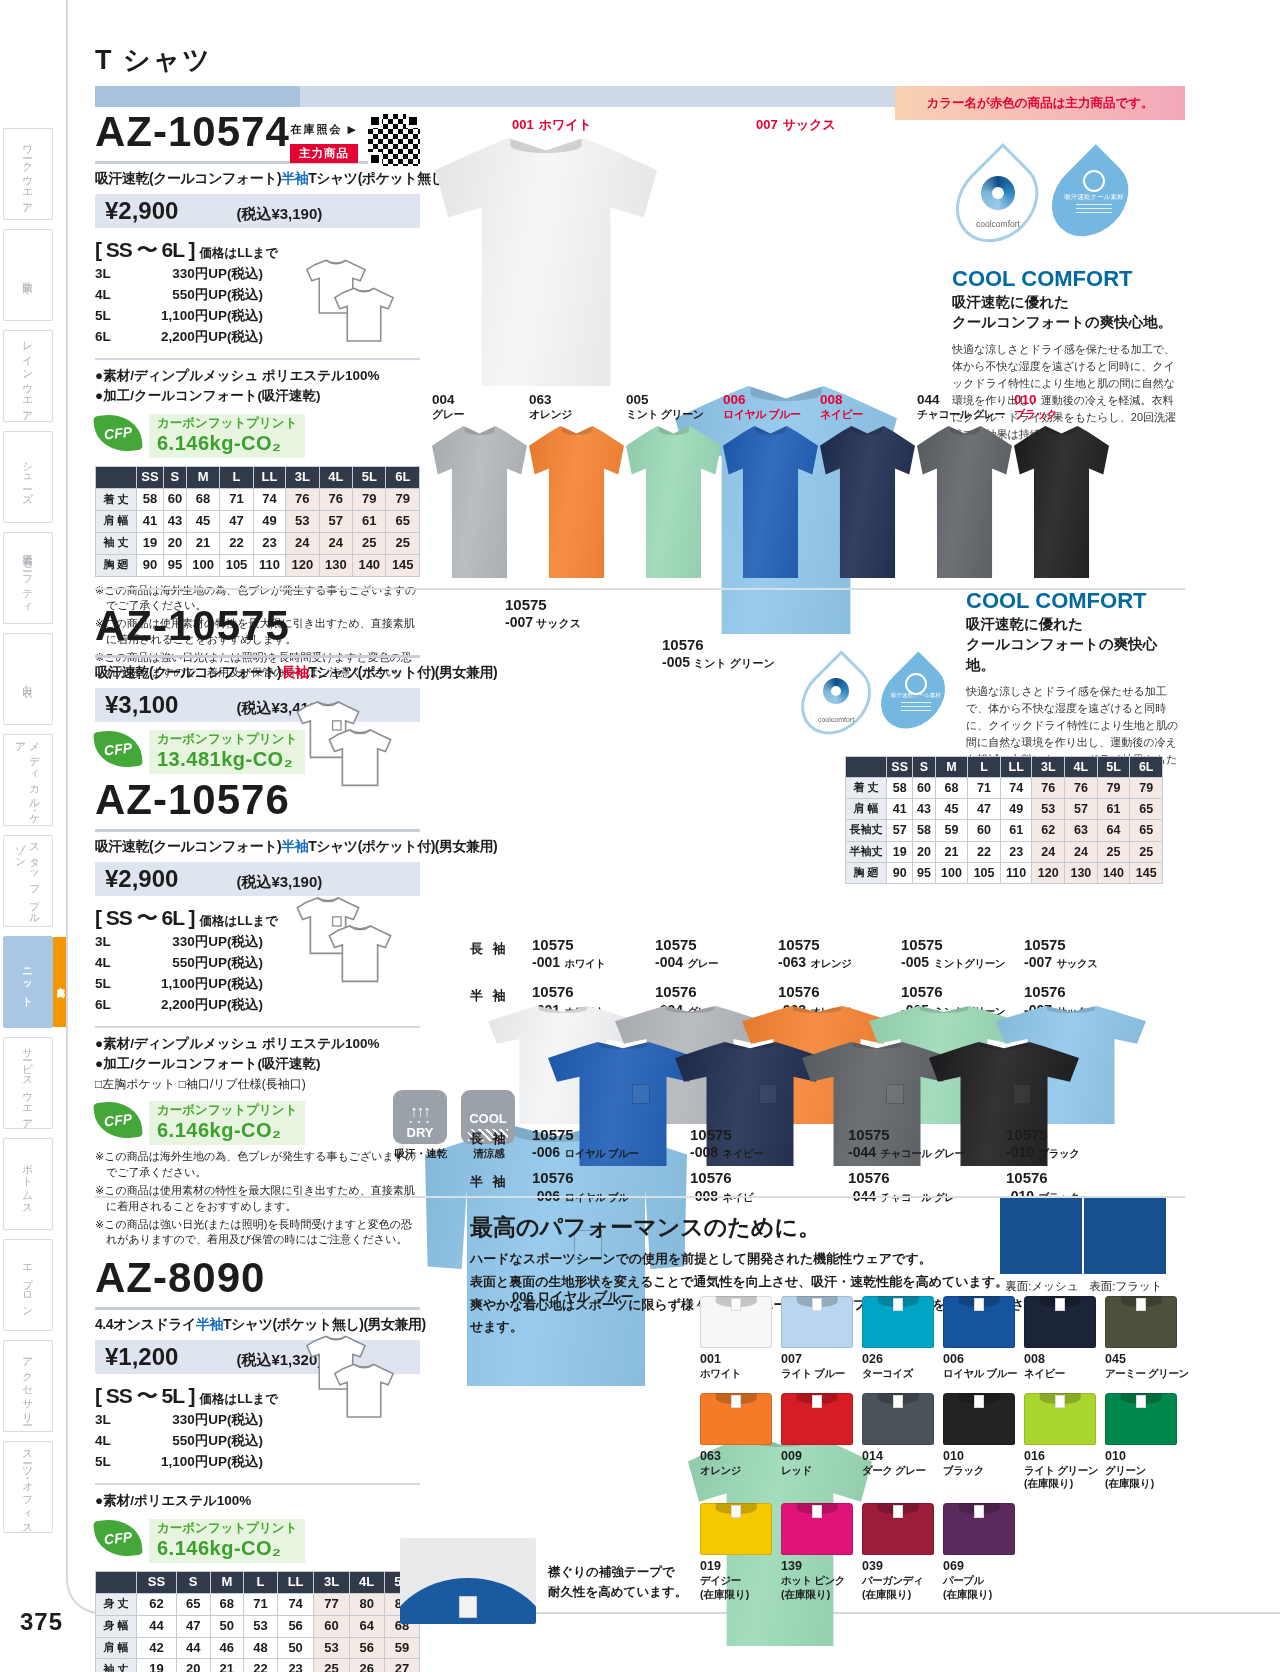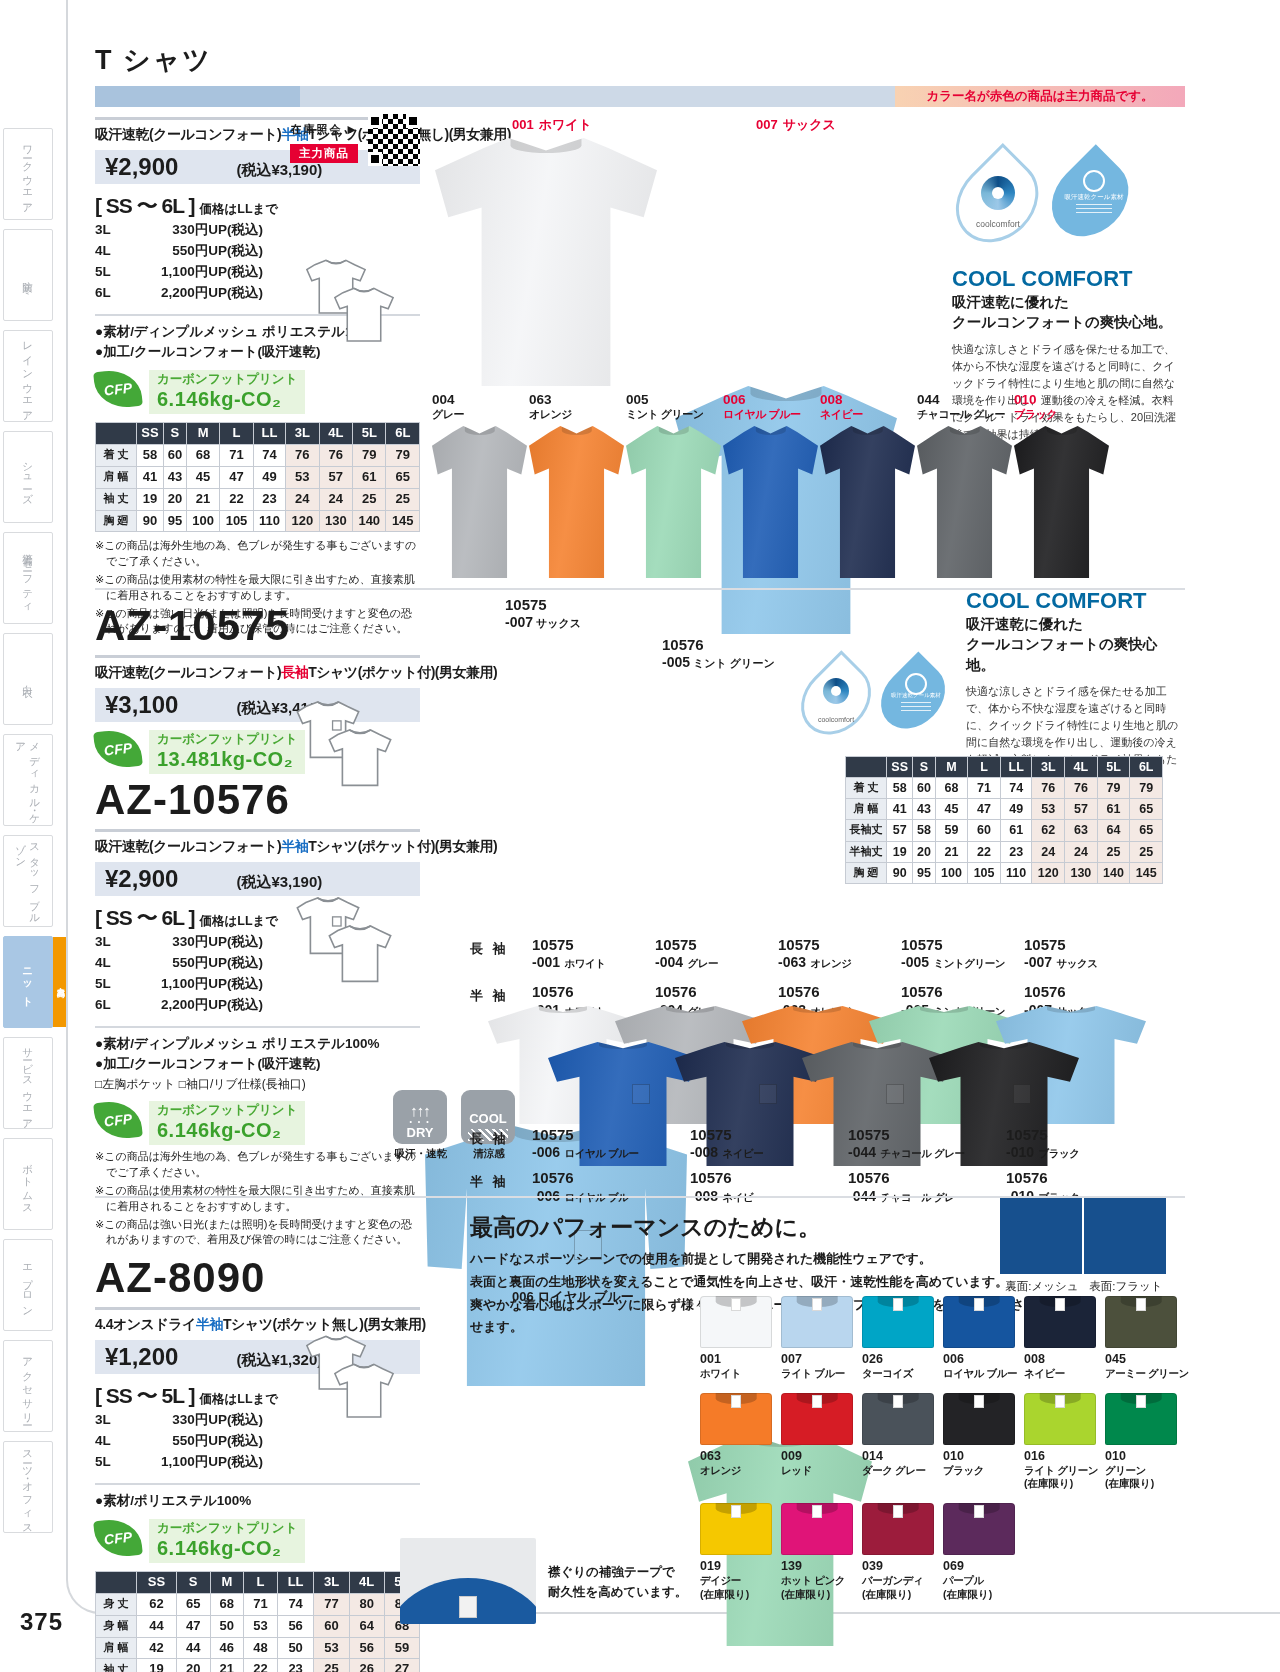--- a/index.html
+++ b/index.html
@@ -10,21 +10,21 @@
   
   .sidebar{position:absolute;left:3px;top:128px;width:50px;display:flex;flex-direction:column;gap:9px;}
   .side-tab{position:relative;height:90px;border:1px solid #d9dbde;background:#fff;border-radius:2px;display:flex;align-items:center;justify-content:center;writing-mode:vertical-rl;text-orientation:mixed;font-size:10.5px;letter-spacing:2px;color:#aaaeb4;}
   .side-tab.active{background:#a9c7e4;border-color:#a9c7e4;color:#fff;font-weight:bold;}
   .side-strip{position:absolute;right:-14px;top:0;bottom:0;width:13px;background:#f39800;color:#fff;font-size:8px;letter-spacing:1px;display:flex;align-items:center;justify-content:center;writing-mode:vertical-rl;}
   .side-strip:empty{display:none;}
   
   .page-title{position:absolute;left:95px;top:42px;font-size:27px;font-weight:bold;letter-spacing:2px;}
   .headbar{position:absolute;left:95px;top:86px;width:1090px;height:21px;background:#cdd9e7;}
   .headbar-dark{position:absolute;left:0;top:0;width:205px;height:21px;background:#a9c3dd;}
-  .notice{position:absolute;right:0;top:0;width:290px;height:21px;background:linear-gradient(90deg,#f8d2b2,#f3a8ba);color:#e60033;font-size:12.5px;font-weight:bold;display:flex;align-items:center;justify-content:center;}
+  .notice{position:absolute;right:0;top:0;width:290px;height:34px;background:linear-gradient(90deg,#f8d2b2,#f3a8ba);color:#e60033;font-size:12.5px;font-weight:bold;display:flex;align-items:center;justify-content:center;}
   
   .pcol{position:absolute;width:325px;}
   .pcode{font-size:42px;font-weight:bold;letter-spacing:1px;line-height:1.05;}
   .rule{height:3px;background:#c9ced6;margin:7px 0 6px 0;}
   .rule2{height:2px;background:#d4d8de;margin:10px 0 6px 0;}
   .pdesc{font-size:14px;font-weight:bold;white-space:nowrap;letter-spacing:-0.5px;}
   .blue{color:#1a6fc4;}
   .redtx{color:#e60033;}
   .pricebar{margin-top:6px;background:#dfe5ef;padding:3px 10px;display:flex;align-items:baseline;gap:14px;}
   .price-main{font-size:24px;font-weight:bold;}
@@ -218,20 +218,21 @@
       </div>
     </div>
 
   <div class="page-title">T シャツ</div>
   <div class="headbar">
     <div class="headbar-dark"></div>
     <div class="notice">カラー名が赤色の商品は主力商品です。</div>
   </div>
 
   <div class="pcol" style="left:95px;top:110px;">
+    <div class="pcode">AZ-10574</div>
     <div class="stock-line" style="right:62px;top:12px;">在庫照会 ▶</div>
     <div class="badge" style="right:62px;top:34px;">主力商品</div>
     <div class="qr" style="right:0;top:4px;">
         <i class="tl"></i>
         <i class="tr"></i>
         <i class="bl"></i>
       </div>
     <div class="rule"></div>
     <div class="pdesc"><span>吸汗速乾(クールコンフォート)</span><span class="blue">半袖</span><span>Tシャツ(ポケット無し)(男女兼用)</span></div>
     <div class="pricebar">

